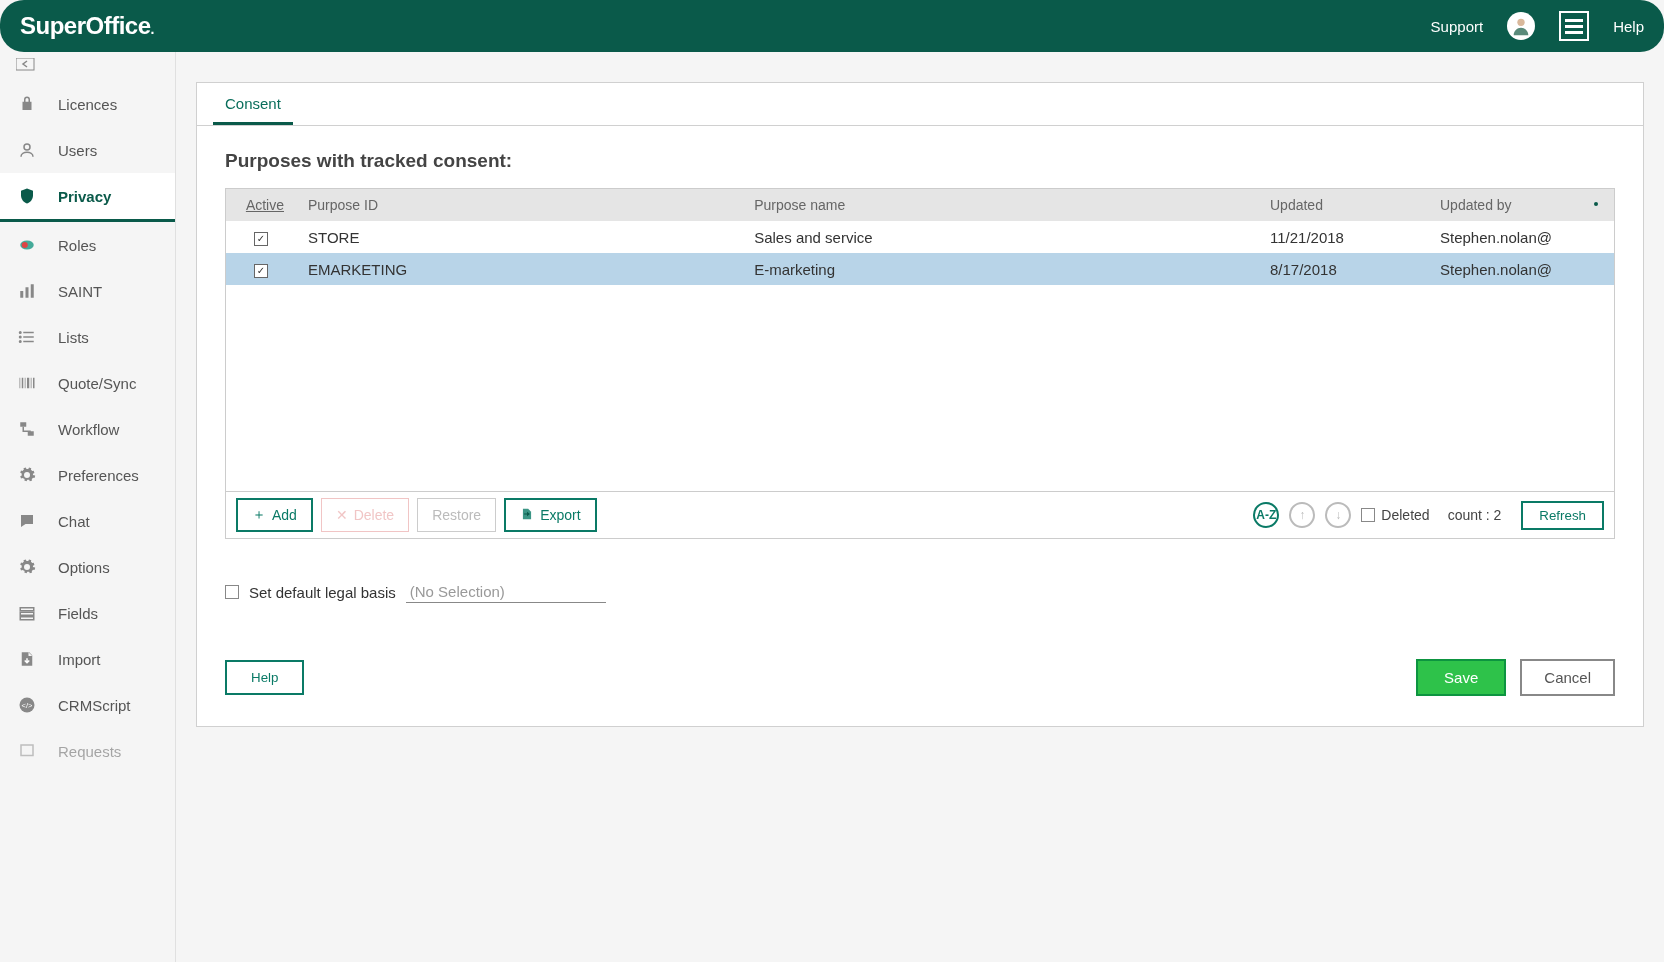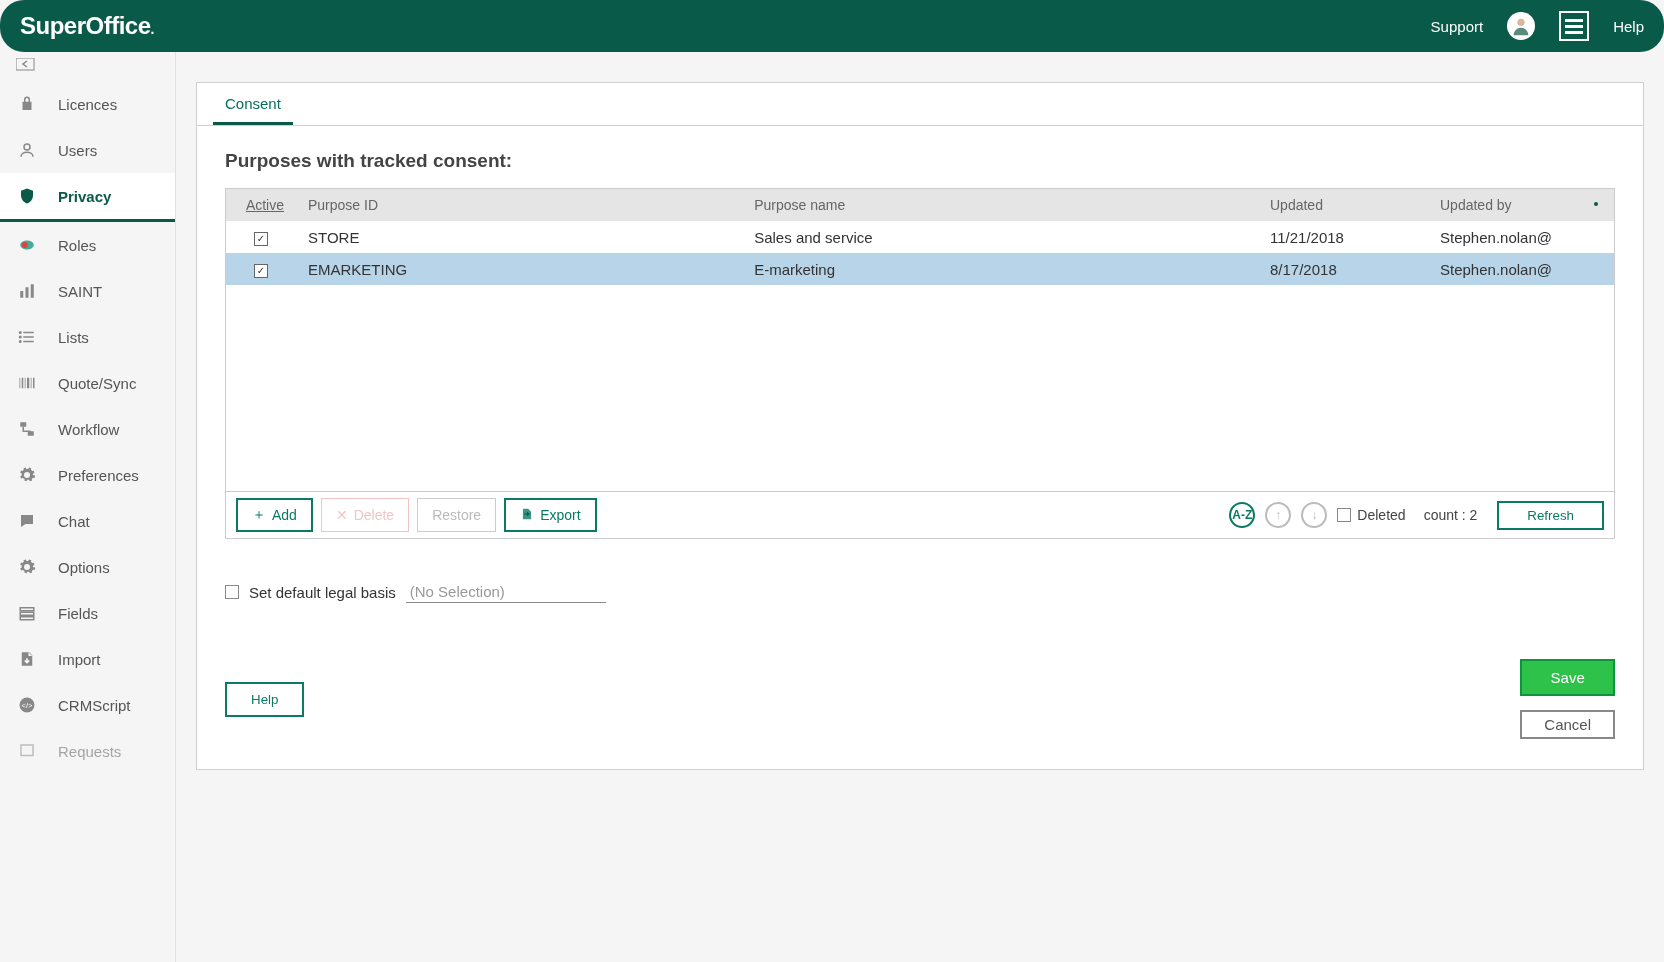--- a/index.html
+++ b/index.html
@@ -55,32 +55,32 @@
 .btn { border: 1px solid #0a7a66; background: #fff; color: #0a7a66; padding: 6px 14px; font-size: 14px; cursor: pointer; display: inline-flex; align-items: center; gap: 6px; }
 .btn.outlined-bold { border-width: 2px; }
 .btn.disabled { border-color: #ccc; color: #bbb; cursor: default; }
 .btn.delete.disabled { color: #e8a0a0; border-color: #e8a0a0; opacity: 0.6; }
 .tbl-toolbar-right { display: flex; align-items: center; gap: 10px; }
 .circle-btn { width: 26px; height: 26px; border: 2px solid #bbb; border-radius: 50%; display: inline-flex; align-items: center; justify-content: center; font-size: 12px; color: #bbb; cursor: pointer; }
 .circle-btn.az { border-color: #0a7a66; color: #0a7a66; font-weight: 600; }
 .chk-inline { display: inline-flex; align-items: center; gap: 6px; color: #444; }
 .chk-box { width: 14px; height: 14px; border: 1px solid #888; background: #fff; }
 .count-text { color: #444; margin-left: 8px; }
-.refresh-btn { border: 2px solid #0a7a66; color: #0a7a66; background: #fff; padding: 5px 28px; cursor: pointer; margin-left: 10px; }
+.refresh-btn { border: 2px solid #0a7a66; color: #0a7a66; background: #fff; padding: 5px 16px; cursor: pointer; margin-left: 10px; }
 
 
 .settings-block { margin-top: 42px; }
 .setting-row { display: flex; align-items: center; gap: 10px; margin-top: 4px; }
 .dropdown-empty { border-bottom: 1px solid #888; padding: 2px 4px; min-width: 200px; color: #999; font-size: 15px; }
 
 .emarketing-block { margin-top: 52px; }
 
 
 .footer-btns { display: flex; justify-content: space-between; align-items: center; margin-top: 56px; padding-bottom: 6px; }
-.footer-right { display: flex; gap: 14px; flex-direction: column; }
+.footer-right { display: flex; gap: 14px; }
 .help-btn { border: 2px solid #0a7a66; color: #0a7a66; background: #fff; padding: 8px 24px; cursor: pointer; }
 .save-btn { border: 2px solid #0d9440; background: #2ec24a; color: #fff; padding: 8px 26px; cursor: pointer; font-size: 15px; }
 .cancel-btn { border: 2px solid #888; background: #fff; color: #555; padding: 4px 22px; cursor: pointer; font-size: 15px; }
 
 
 .ico svg { width: 18px; height: 18px; }
 </style>
 </head>
 <body>
 

